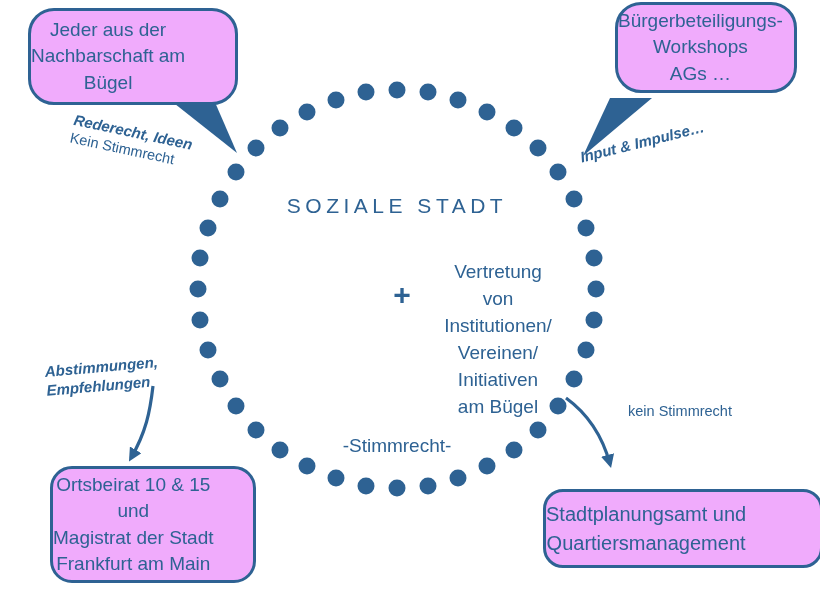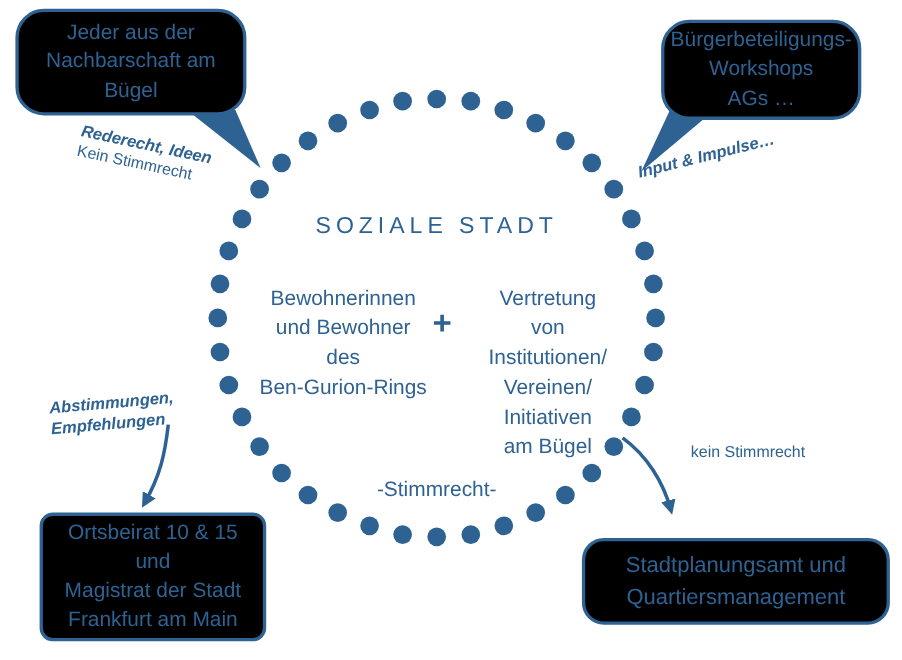--- a/index.html
+++ b/index.html
@@ -3,22 +3,22 @@
 <meta charset="utf-8">
 <style>
   * { margin:0; padding:0; box-sizing:border-box; }
   html, body { background:#ffffff; }
   body { font-family:"Liberation Sans", sans-serif; }
   .canvas { position:relative; width:820px; height:600px; background:#fff; overflow:hidden; color:var(--accent,#2e6293); }
   .abs { position:absolute; }
   .overlay { position:absolute; left:0; top:0; pointer-events:none; }
   .ring-dot { position:absolute; width:17px; height:17px; border-radius:50%;
               background:var(--accent,#2e6293); transform:translate(-50%,-50%); }
-  .bubble { position:absolute; background:#000000; border:3.5px solid var(--accent,#2e6293);
-            border-radius:26px; display:flex; align-items:center; justify-content:center; z-index:2; }
+  .bubble { position:absolute; background:#f0abfc; border:3.5px solid var(--accent,#2e6293);
+            border-radius:26px; display:flex; align-items:center; z-index:2;margin-left:14px; }
   .bubble-text { white-space:pre-line; text-align:center; font-size:19px; line-height:1.38; }
   .bubble-text.lg { font-size:20px; line-height:1.45; }
   .center { text-align:center; }
   .pre { white-space:pre-line; }
   .title { font-family:"Liberation Serif", serif; font-weight:bold; font-size:41px; letter-spacing:1px; }
   .sub1 { font-size:21px; letter-spacing:4.5px; }
   .sub2 { font-size:21px; letter-spacing:2px; }
   .col  { font-size:19px; line-height:27px; }
   .plus { font-size:30px; font-weight:bold; }
   .ann-bold { font-weight:bold; font-style:italic; font-size:15px; line-height:19px; }
@@ -86,44 +86,40 @@
     <path class="arrow" d="M153,386 C150,412 146,432 131,458" marker-end="url(#arrowhead)"></path>
     <path class="arrow" d="M566,398 C588,414 603,438 610,464" marker-end="url(#arrowhead)"></path>
   </svg>
 
   <div class="bubble" style="left:14px; top:8px; width:210px; height:97px;">
     <div class="bubble-text">Jeder aus der
 Nachbarschaft am
 Bügel</div>
   </div>
 
-  <div class="bubble" style="left:601px; top:18px; width:182px; height:91px;">
+  <div class="bubble" style="left:601px; top:2px; width:182px; height:91px;">
     <div class="bubble-text">Bürgerbeteiligungs-
 Workshops
 AGs …</div>
   </div>
 
-  <div class="bubble" style="left:36px; top:466px; width:206px; height:117px; border-radius:12px;">
+  <div class="bubble" style="left:36px; top:466px; width:206px; height:117px; border-radius:22px;">
     <div class="bubble-text">Ortsbeirat 10 &amp; 15
 und
 Magistrat der Stadt
 Frankfurt am Main</div>
   </div>
 
   <div class="bubble" style="left:529px; top:489px; width:280px; height:79px; border-radius:20px;">
     <div class="bubble-text lg">Stadtplanungsamt und
 Quartiersmanagement</div>
   </div>
 
   <div class="abs center sub1" style="left:247px; top:194px; width:300px;">SOZIALE STADT</div>
 
-  <div class="abs center col pre" style="left:222px; top:258px; width:180px;">Bewohnerinnen
-und Bewohner
-des
-Ben-Gurion-Rings</div>
   <div class="abs center plus" style="left:386px; top:278px; width:32px;">+</div>
   <div class="abs center col pre" style="left:412px; top:258px; width:172px;">Vertretung
 von
 Institutionen/
 Vereinen/
 Initiativen
 am Bügel</div>
 
   <div class="abs center col" style="left:297px; top:432px; width:200px;">-Stimmrecht-</div>
 

